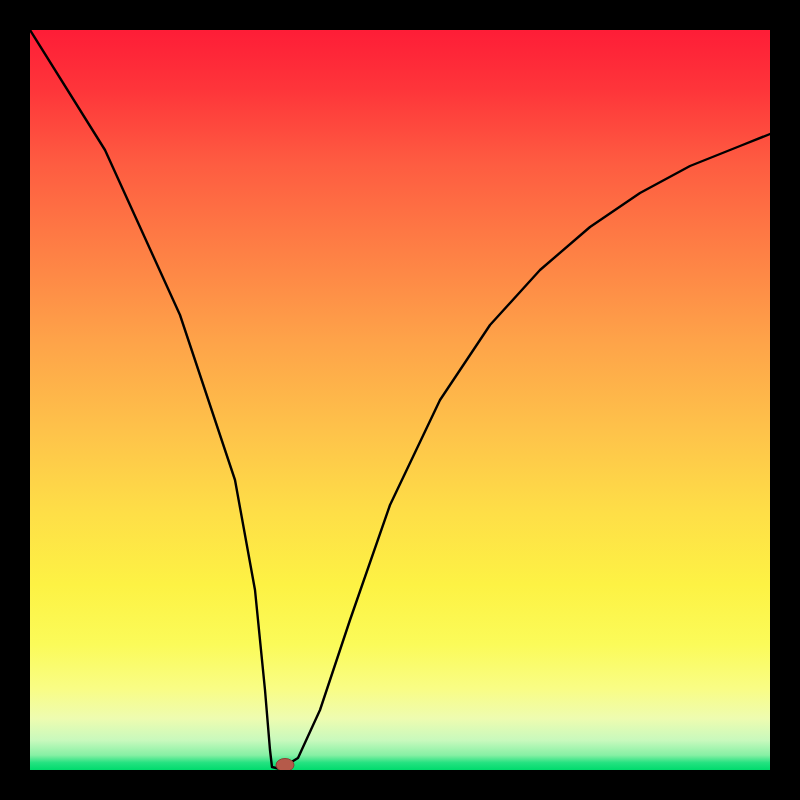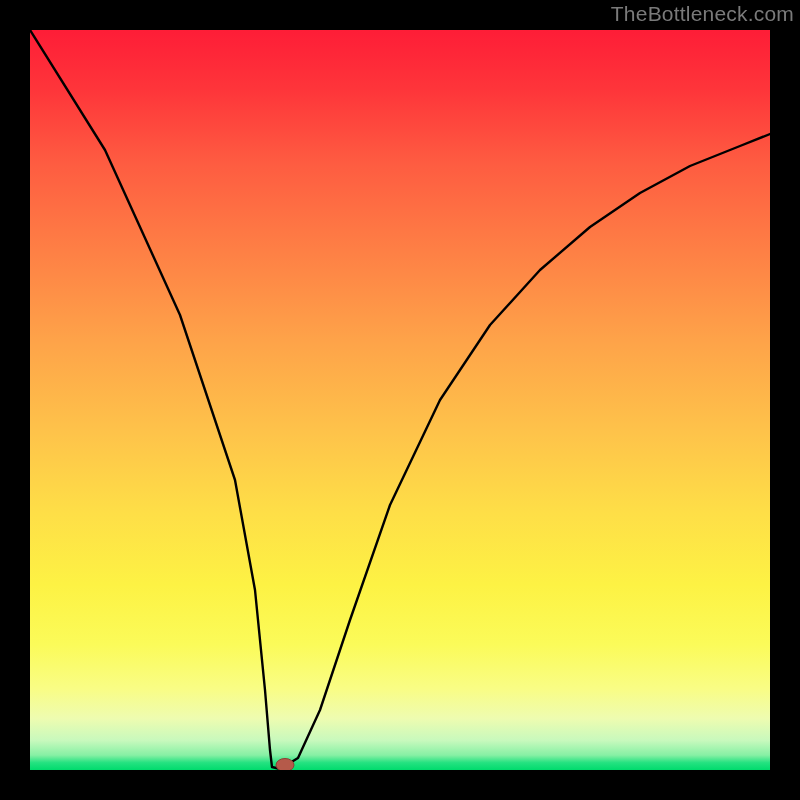--- a/index.html
+++ b/index.html
@@ -59,21 +59,20 @@
   }
   svg.curve {
     position: absolute;
     inset: 0;
   }
 </style>
 </head>
 <body>
 
 <div class="outer">
-  <div class="watermark">TheBottleneck.com</div>
 
   <div class="plot">
     <div class="gradient"></div>
 
     <svg class="curve" viewBox="0 0 740 740" preserveAspectRatio="none">
       <path d="M 0 0
                L 75 120
                L 150 285
                L 205 450
                L 225 560

